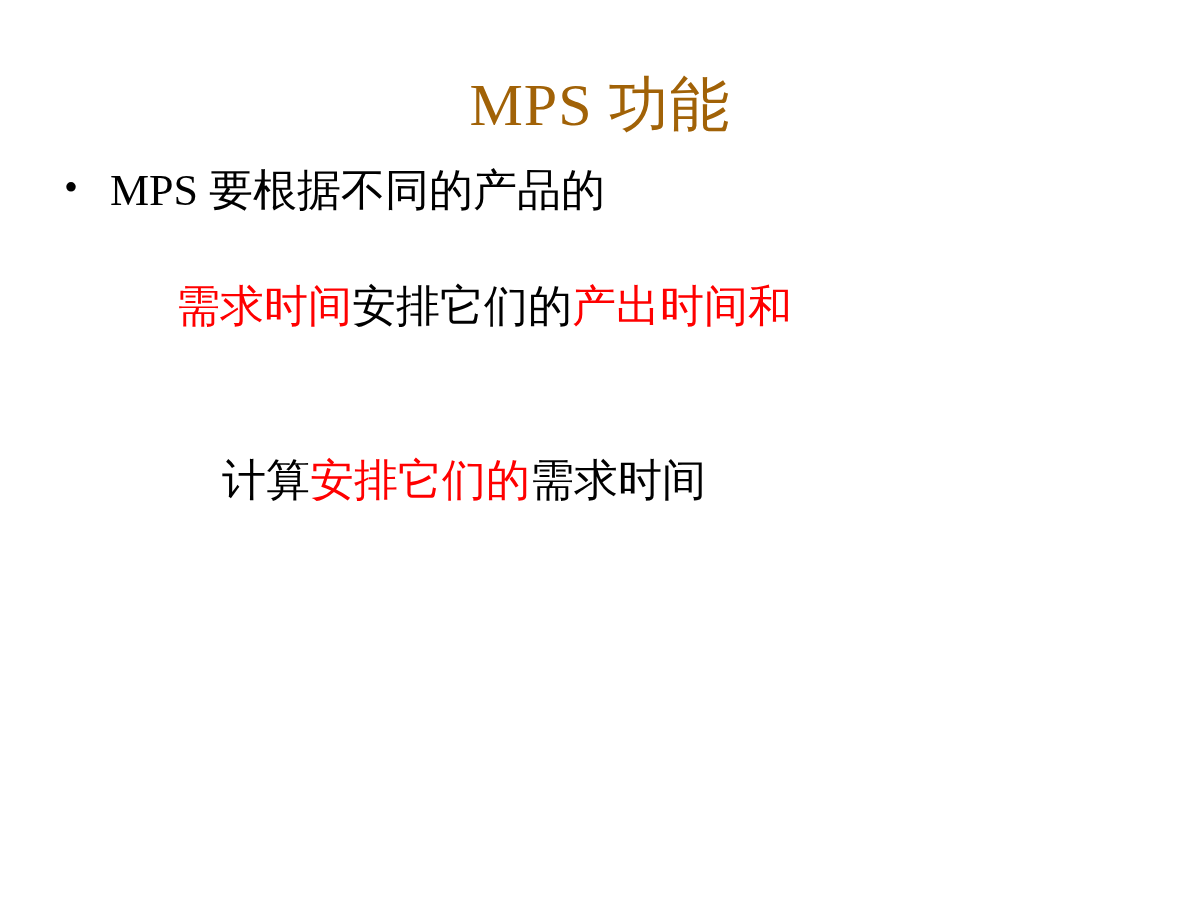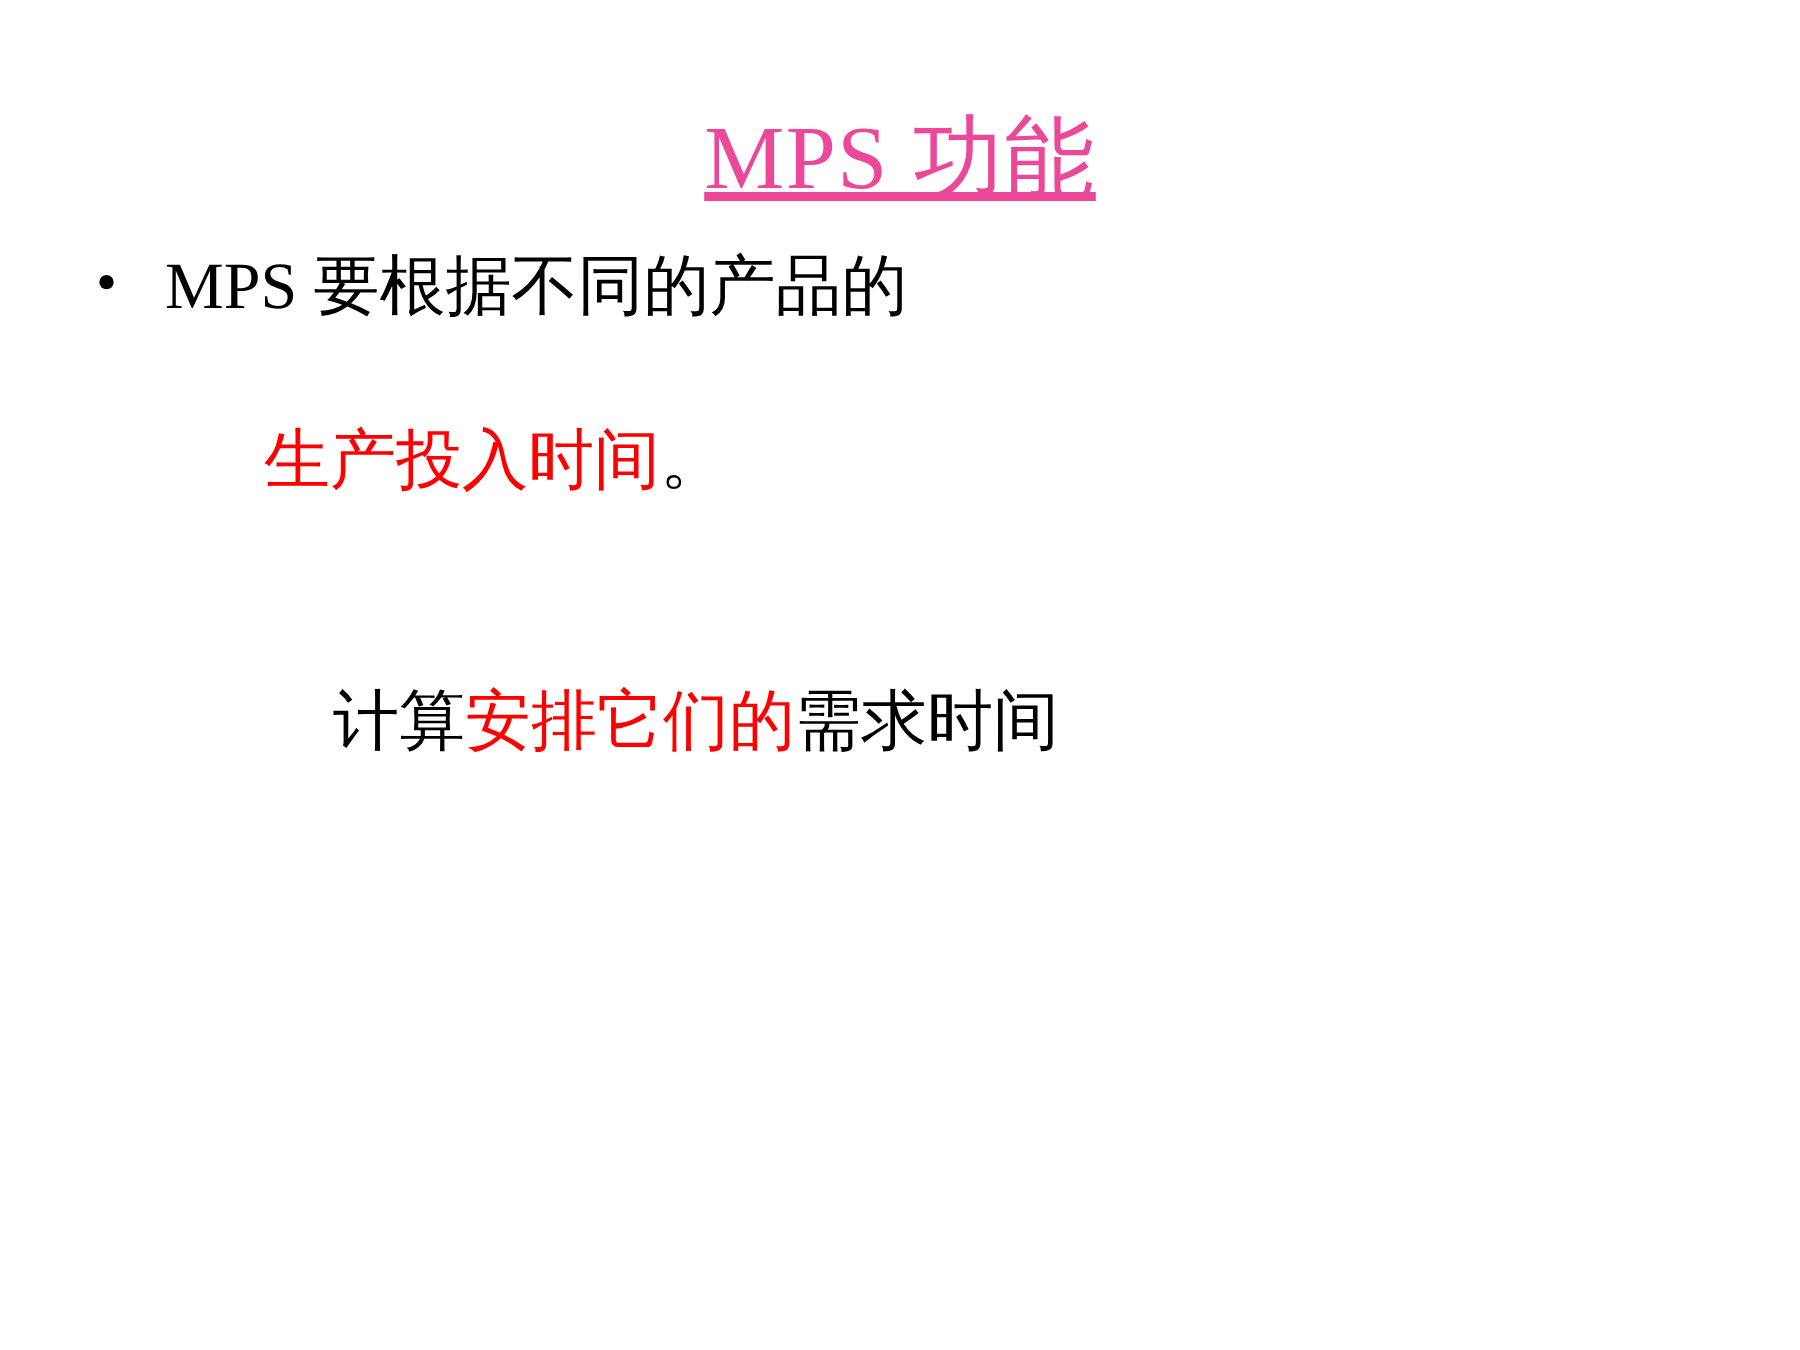--- a/index.html
+++ b/index.html
@@ -20,25 +20,24 @@
     height: 900px;
     background: #ffffff;
     box-sizing: border-box;
   }
   .slide-title {
     text-align: center;
     font-family: "Liberation Serif", serif;
     font-size: 60px;
     line-height: 1.1;
     font-weight: normal;
-    color: #ec4899;
+    color: #a16207;
     margin: 0;
     padding-top: 72px;
     letter-spacing: 1px;
-    text-decoration: underline;
   }
   .body-block {
     margin: 0;
     padding: 24px 64px 0 64px;
   }
   .bullet-row {
     display: flex;
     align-items: flex-start;
     font-size: 44px;
     line-height: 1.32;
@@ -89,24 +88,24 @@
 
   <div class="body-block">
 
     <div class="bullet-row">
       <span class="bullet-dot">•</span>
       <span class="bullet-text">
         <span class="black mono-latin">MPS 要根据不同的产品的</span>
       </span>
     </div>
 
+    <div class="line line-indent">
+      <span class="red">需求时间</span><span class="black">安排它们的</span><span class="red">产出时间和</span>
+    </div>
 
-    <div class="line line-indent">
-      <span class="red">生产投入时间</span><span class="black">。</span>
-    </div>
 
 
     <div class="line line-sub">
       <span class="black">计算</span><span class="red">安排它们的</span><span class="black">需求时间</span>
     </div>
 
   </div>
 </div>
 
 </body></html>

